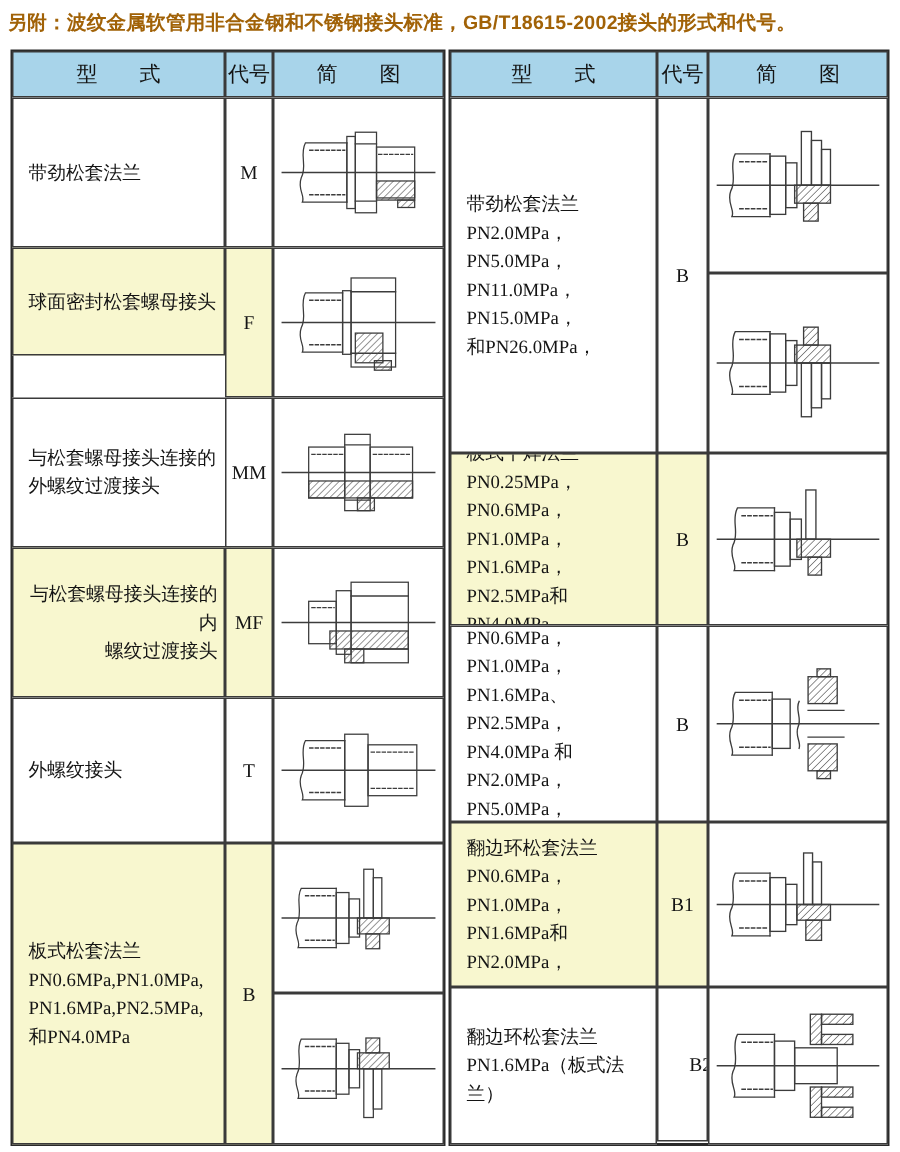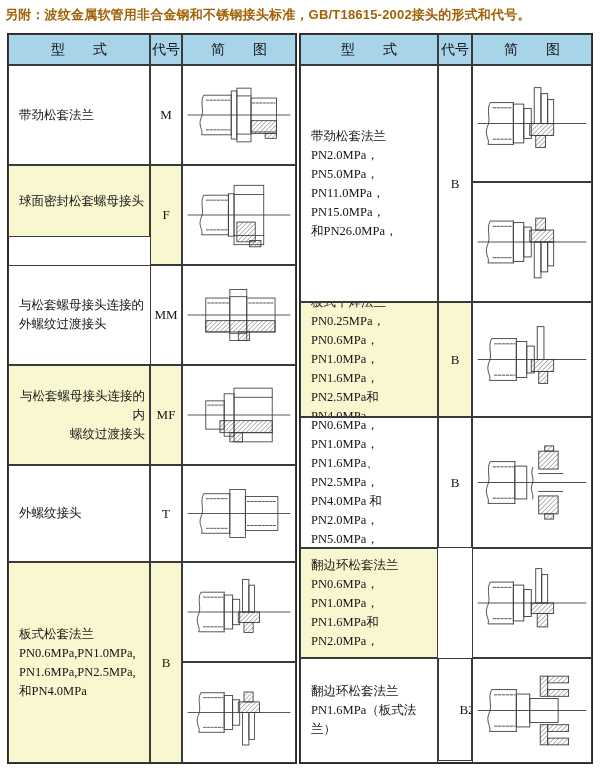--- a/index.html
+++ b/index.html
@@ -304,20 +304,21 @@
           <rect x="84" y="68" width="26" height="24" fill="url(#hright20)"></rect>
           <rect x="92" y="1" width="12" height="7" fill="url(#hright20)"></rect>
           <rect x="92" y="92" width="12" height="7" fill="url(#hright20)"></rect>
           <line x1="3" y1="50" x2="147" y2="50"></line>
         </g>
       </svg>
     </div>
     <div class="cell type hl" style="left: 300px; top: 548px; width: 138px; height: 110px;">翻边环松套法兰
 PN0.6MPa，PN1.0MPa，
 PN1.6MPa和PN2.0MPa，</div>
+    <div class="cell code hl" style="left: 438px; top: 548px; width: 34px; height: 110px;">B1</div>
     <div class="cell diag" style="left: 472px; top: 548px; width: 120px; height: 110px;">
       <svg viewBox="0 0 150 100" preserveAspectRatio="xMidYMid meet">
         <defs>
           <pattern id="hright30" width="4.5" height="4.5" patternUnits="userSpaceOnUse" patternTransform="rotate(45)">
             <line x1="0" y1="0" x2="0" y2="4.5" stroke="#4a4a4a" stroke-width="1.1"></line>
           </pattern>
         </defs>
         <g fill="none" stroke="#3c3c3c" stroke-width="1.2" stroke-linecap="square">
           <path d="M 50 22 L 19 22 C 13 33, 21 44, 15 55 C 11 66, 19 72, 16 78 L 50 78"></path>
           <line x1="50" y1="22" x2="50" y2="78"></line>

